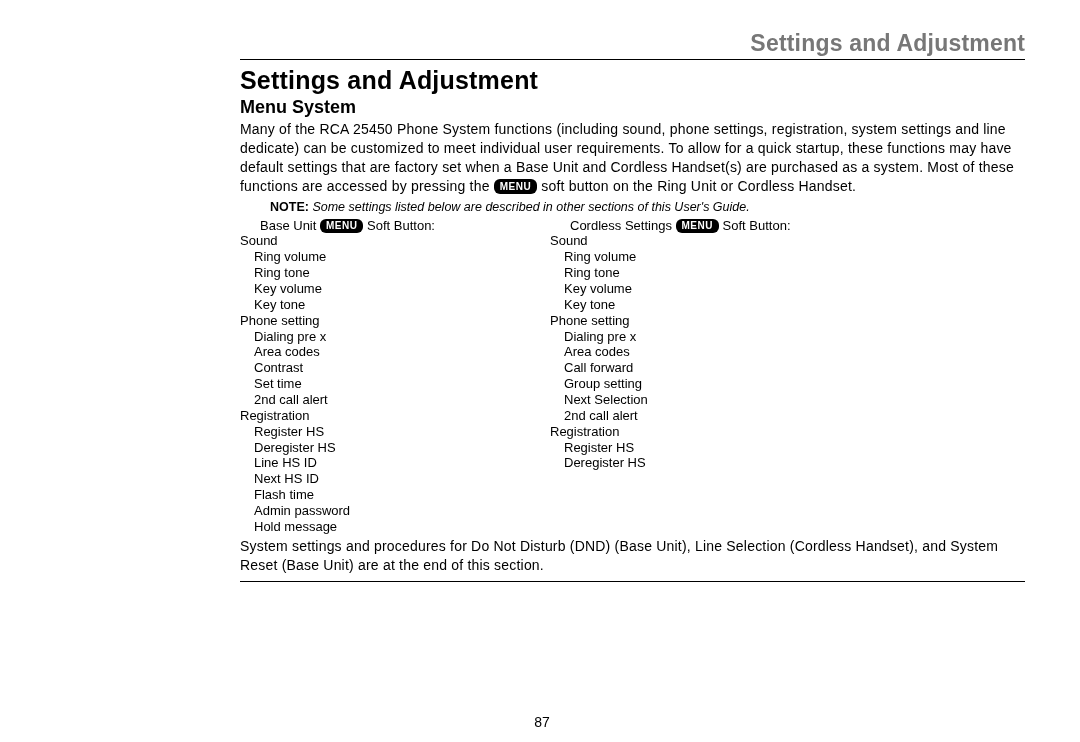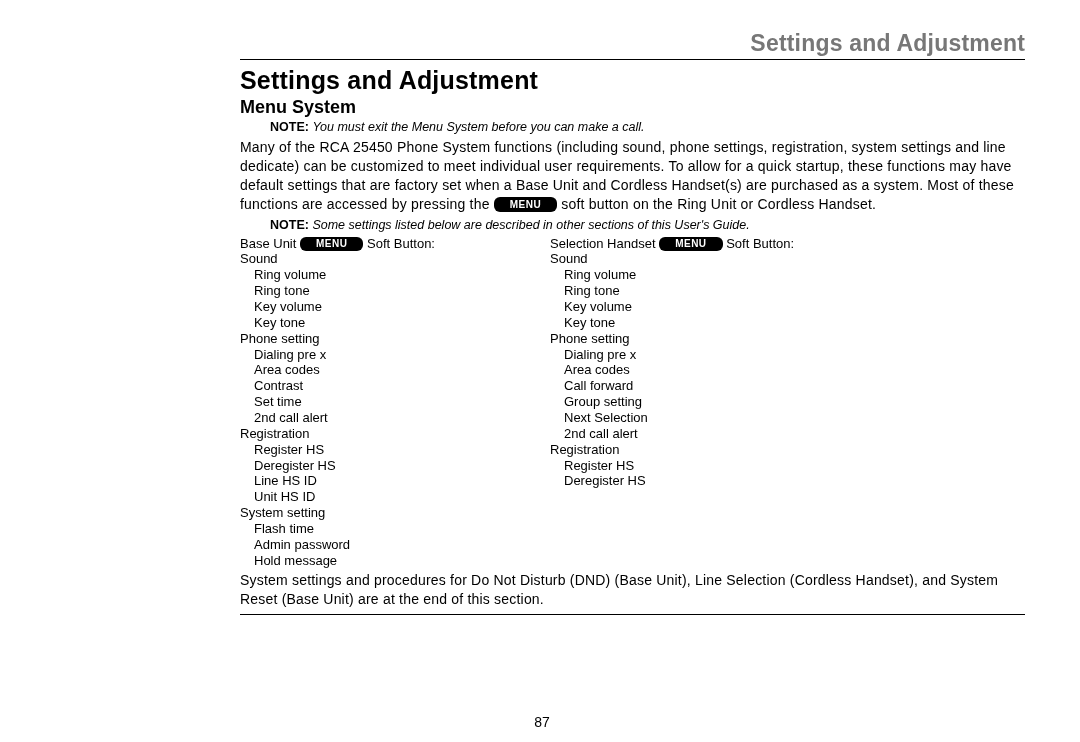--- a/index.html
+++ b/index.html
@@ -53,37 +53,38 @@
     line-height: 1.35;
     margin: 2px 0 4px 0;
     letter-spacing: 0.2px;
   }
   .menu-badge {
     display: inline-block;
     background: #000;
     color: #fff;
     font-weight: 700;
     font-size: 10px;
-    padding: 1px 16px;
+    padding: 1px 6px;
     border-radius: 6px;
     vertical-align: 1px;
     letter-spacing: 0.5px;
   }
   .columns {
     display: flex;
     gap: 20px;
     margin-top: 2px;
     font-size: 13px;
     line-height: 1.22;
   }
   .col {
     flex: 0 0 290px;
   }
   .col-head {
     margin-bottom: 0;
+    margin-left: 20px;
   }
   .group {
     margin: 0 0 0 0;
   }
   .group-title {
     margin: 0;
   }
   .group-items {
     margin: 0 0 0 14px;
   }
@@ -103,24 +104,20 @@
 </head>
 <body>
 
 <div class="page">
 
   <div class="running-head">Settings and Adjustment</div>
 
   <h1 class="title">Settings and Adjustment</h1>
   <h2 class="subtitle">Menu System</h2>
 
-  <div class="note">
-    <span class="label">NOTE:</span>
-    <span class="text">You must exit the Menu System before you can make a call.</span>
-  </div>
 
   <p class="para">
     <span>Many of the RCA 25450 Phone System functions (including sound, phone settings, registration, system settings and line dedicate) can be customized to meet individual user requirements. To allow for a quick startup, these functions may have default settings that are factory set when a Base Unit and Cordless Handset(s) are purchased as a system. Most of these functions are accessed by pressing the </span>
     <span class="menu-badge">MENU</span>
     <span> soft button on the Ring Unit or Cordless Handset.</span>
   </p>
 
   <div class="note">
     <span class="label">NOTE:</span>
     <span class="text">Some settings listed below are described in other sections of this User's Guide.</span>
@@ -147,34 +144,33 @@
             <div>Set time</div>
             <div>2nd call alert</div>
           </div>
         </div>
         <div class="group">
           <div class="group-title">Registration</div>
           <div class="group-items">
             <div>Register HS</div>
             <div>Deregister HS</div>
             <div>Line HS ID</div>
-            <div>Unit HS ID</div>
-          </div>
-        </div>
-        <div class="group">
-          <div class="group-title">System setting</div>
+            <div>Next HS ID</div>
+          </div>
+        </div>
+        <div class="group">
           <div class="group-items">
             <div>Flash time</div>
             <div>Admin password</div>
             <div>Hold message</div>
           </div>
         </div>
       </div>
     <div class="col" id="col-right">
-        <div class="col-head"><span>Selection Handset </span><span class="menu-badge">MENU</span><span> Soft Button:</span></div>
+        <div class="col-head"><span>Cordless Settings </span><span class="menu-badge">MENU</span><span> Soft Button:</span></div>
         <div class="group">
           <div class="group-title">Sound</div>
           <div class="group-items">
             <div>Ring volume</div>
             <div>Ring tone</div>
             <div>Key volume</div>
             <div>Key tone</div>
           </div>
         </div>
         <div class="group">

